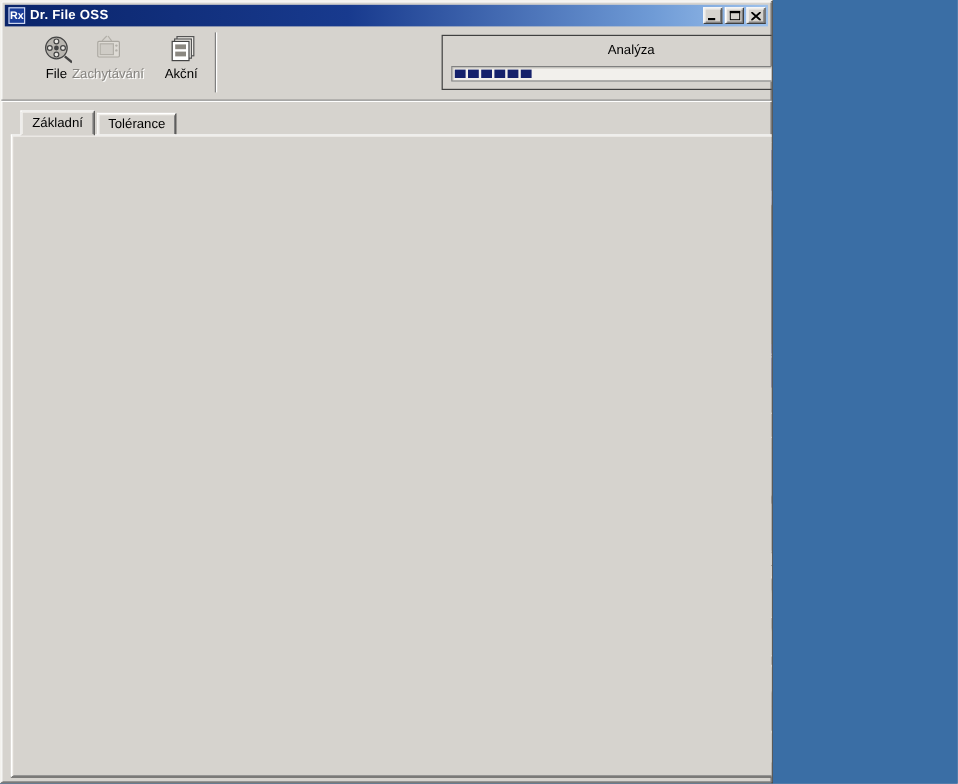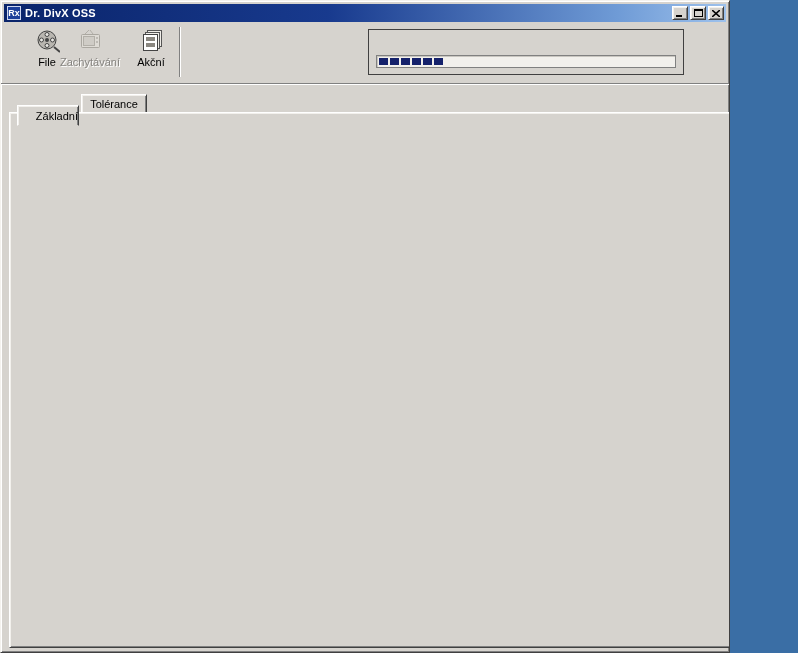--- a/index.html
+++ b/index.html
@@ -1,19 +1,19 @@
 <!DOCTYPE html>
 <html><head>
 <meta charset="utf-8">
 <style>
   * { margin:0; padding:0; box-sizing:border-box; }
   html,body { background:#3a6ea5; }
   body { font-family:"Liberation Sans","DejaVu Sans",sans-serif; font-size:11px; color:#000; }
 
-  #window { position:relative; width:730px; height:653px; background:#d6d3ce;
+  #window { position:relative; width:644px; height:653px; background:#d6d3ce;
     border:1px solid; border-color:#f4f2ee #404040 #404040 #f4f2ee;
     box-shadow: inset 1px 1px 0 #fff, inset -1px -1px 0 #808080; overflow:hidden; }
 
   
   .out { background:#d6d3ce; border:1px solid; border-color:#ffffff #404040 #404040 #ffffff;
          box-shadow: inset 1px 1px 0 #f2f0ec, inset -1px -1px 0 #808080; }
   .in  { background:#fff; border:1px solid; border-color:#808080 #ffffff #ffffff #808080;
          box-shadow: inset 1px 1px 0 #404040, inset -1px -1px 0 #ece9e2; }
   .in-gray { background:#d6d3ce; border:1px solid; border-color:#808080 #ffffff #ffffff #808080;
          box-shadow: inset 1px 1px 0 #9a978f; }
@@ -44,21 +44,21 @@
   #progress-box { position:absolute; left:363px; top:7px; width:316px; height:46px; border:1px solid #404040; }
   #progress-label { position:absolute; left:0; right:0; top:6px; text-align:center; }
   #progress-track { position:absolute; left:7px; right:7px; bottom:6px; height:13px; background:#f2f0ec;
     border:1px solid #808080; box-shadow: inset 1px 1px 0 #c9c6c0; display:flex; gap:2px; padding:2px; }
   .pseg { width:9px; height:7px; background:#15216b; }
 
   
   .tab { position:absolute; display:flex; align-items:center; justify-content:center;
     background:#d6d3ce; border:1px solid; border-color:#ffffff #404040 transparent #ffffff;
     box-shadow: inset 1px 1px 0 #f2f0ec, inset -1px 0 0 #808080; }
-  #tab-basic { left:16px; top:104px; width:62px; height:21px; z-index:3;justify-content:flex-end; }
+  #tab-basic { left:16px; top:91px; width:62px; height:21px; z-index:3; }
   #tab-adv  { left:80px; top:93px; width:66px; height:19px; z-index:1; }
   #pane { position:absolute; left:8px; top:111px; width:782px; height:536px;
     background:#d6d3ce; border:1px solid; border-color:#ffffff #404040 #404040 #ffffff;
     box-shadow: inset 1px 1px 0 #f2f0ec, inset -1px -1px 0 #808080; z-index:2; }
 
   
   #group-input { position:absolute; left:14px; top:118px; width:360px; height:254px; }
   #input-label { position:absolute; left:28px; top:131px; }
   #file-box { position:absolute; left:26px; top:149px; width:238px; height:51px; overflow:hidden; }
   #file-text { position:absolute; left:2px; top:2px; white-space:nowrap; }
@@ -205,21 +205,21 @@
 
   svg { display:block; }
 </style>
 </head>
 <body>
 
 <div id="window">
 
   <div id="titlebar">
     <span id="title-icon">Rx</span>
-    <span id="title-text">Dr. DivX OSS</span>
+    <span id="title-text">Dr. File OSS</span>
     <div class="tb-btns">
       <div class="tb-btn out">
         <svg width="8" height="7">
             <rect x="0" y="5" width="6" height="2" fill="#000"></rect>
           </svg>
       </div>
       <div class="tb-btn out">
         <svg width="9" height="8">
             <rect x="0.5" y="0.5" width="8" height="7" fill="none" stroke="#000"></rect>
             <rect x="0" y="0" width="9" height="2" fill="#000"></rect>
@@ -262,20 +262,21 @@
         <rect x="7.5" y="4.5" width="14" height="16" fill="#efede8" stroke="#555"></rect>
         <rect x="5.5" y="6.5" width="14" height="16" fill="#fff" stroke="#444"></rect>
         <rect x="8" y="9" width="9" height="4" fill="#8a8780"></rect>
         <rect x="8" y="15" width="9" height="4" fill="#8a8780"></rect>
       </svg>
       <span class="tool-label">Akční</span>
     </div>
     <div id="tool-sep"></div>
 
     <div id="progress-box">
+      <div id="progress-label">Analýza</div>
       <div id="progress-track">
         <div class="pseg"></div>
           <div class="pseg"></div>
         <div class="pseg"></div>
           <div class="pseg"></div>
         <div class="pseg"></div>
           <div class="pseg"></div>
       </div>
     </div>
   </div>

